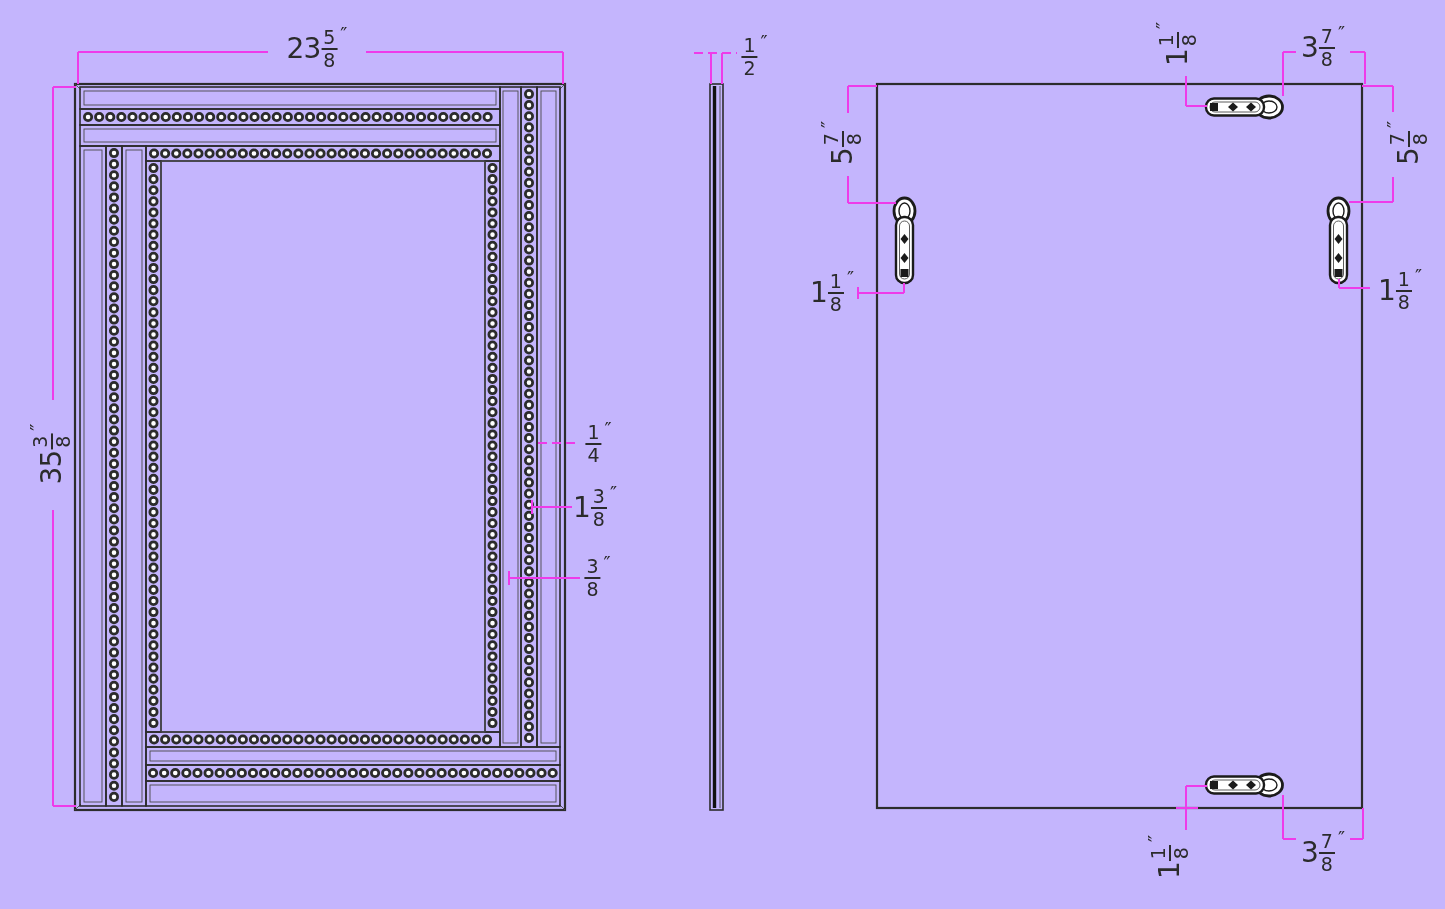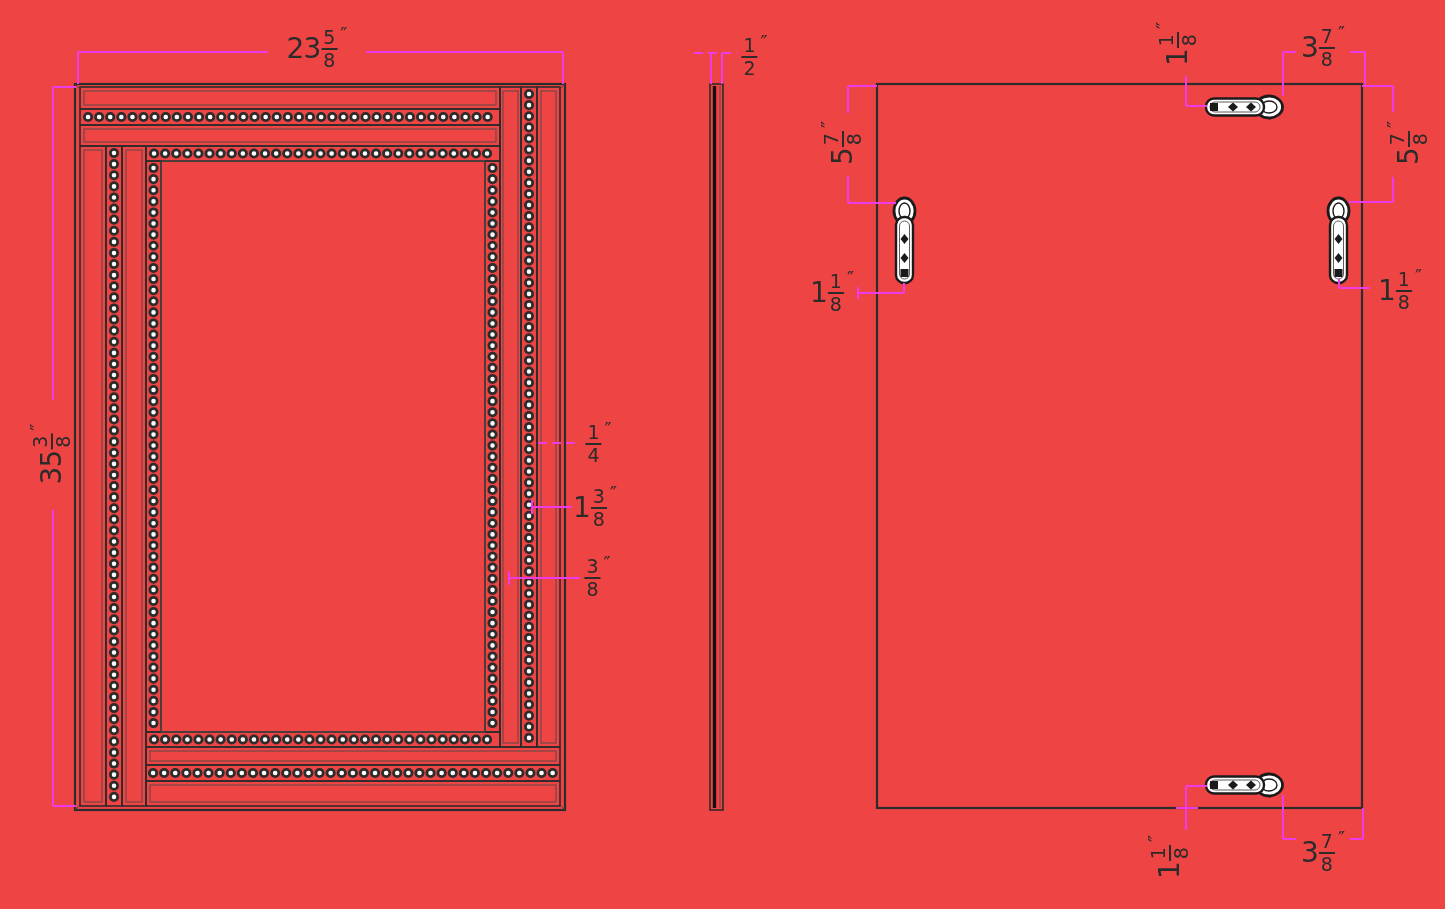--- a/index.html
+++ b/index.html
@@ -1,17 +1,17 @@
 <!DOCTYPE html>
 <html><head>
 <meta charset="utf-8">
 <style>
   html,body { margin:0; padding:0; background:#ffffff; }
   .stage {
-    position:relative; width:1445px; height:909px; background:#ef4444;
+    position:relative; width:1445px; height:909px; background:#c4b5fd;
     font-family:"DejaVu Sans", sans-serif; color:#2b2b2b; overflow:hidden;
   }
   .stage svg { position:absolute; left:0; top:0; }
 
   
   .ln   { stroke:#2c2c2c; fill:none; stroke-width:1.6; }
   .ln2  { stroke:#2c2c2c; fill:none; stroke-width:2.2; }
   .thin { stroke:#4a4a4a; fill:none; stroke-width:0.9; }
   .beads  { stroke:#2c2c2c; stroke-width:10; stroke-linecap:round; stroke-dasharray:0.1 11; fill:none; }
   .beadsw { stroke:#ffffff; stroke-width:4.5; stroke-linecap:round; stroke-dasharray:0.1 11; fill:none; }

